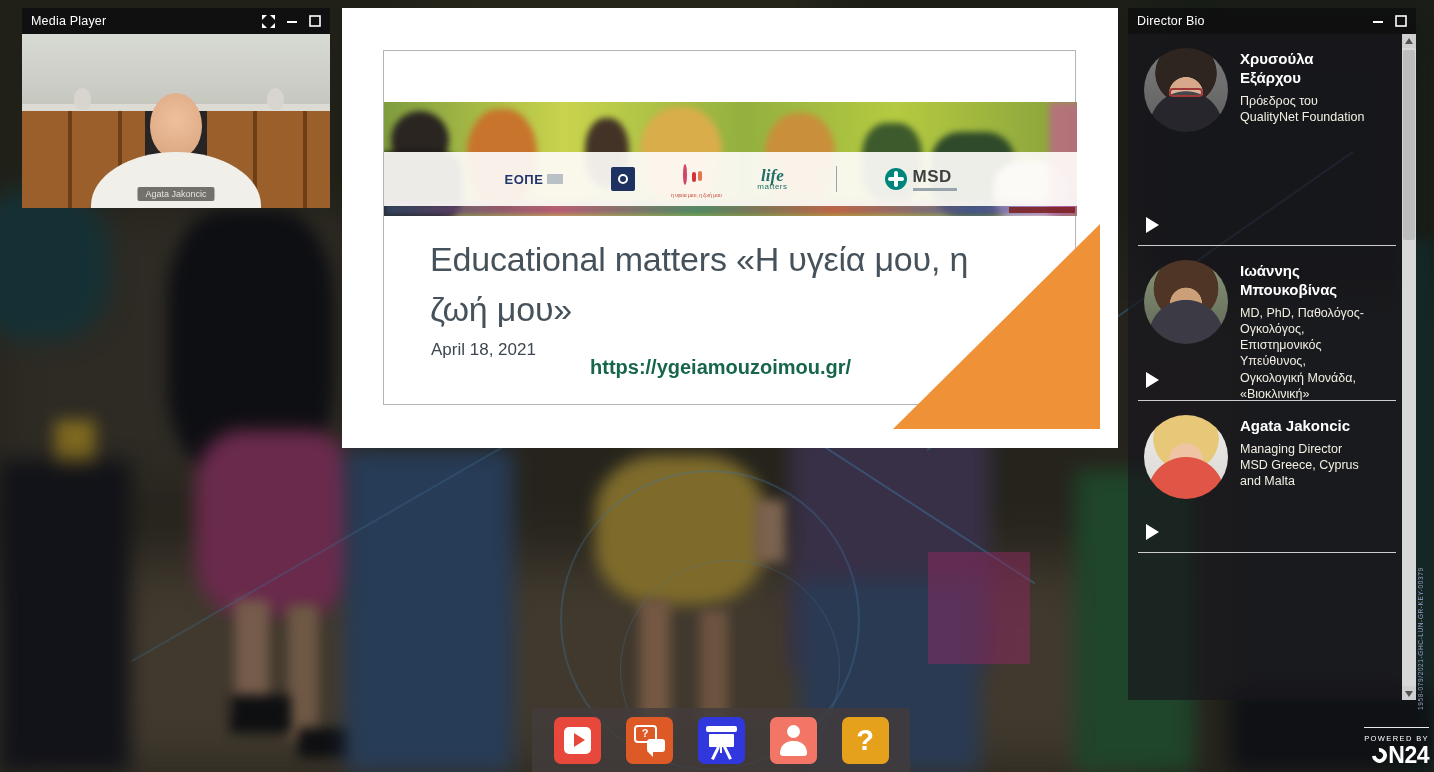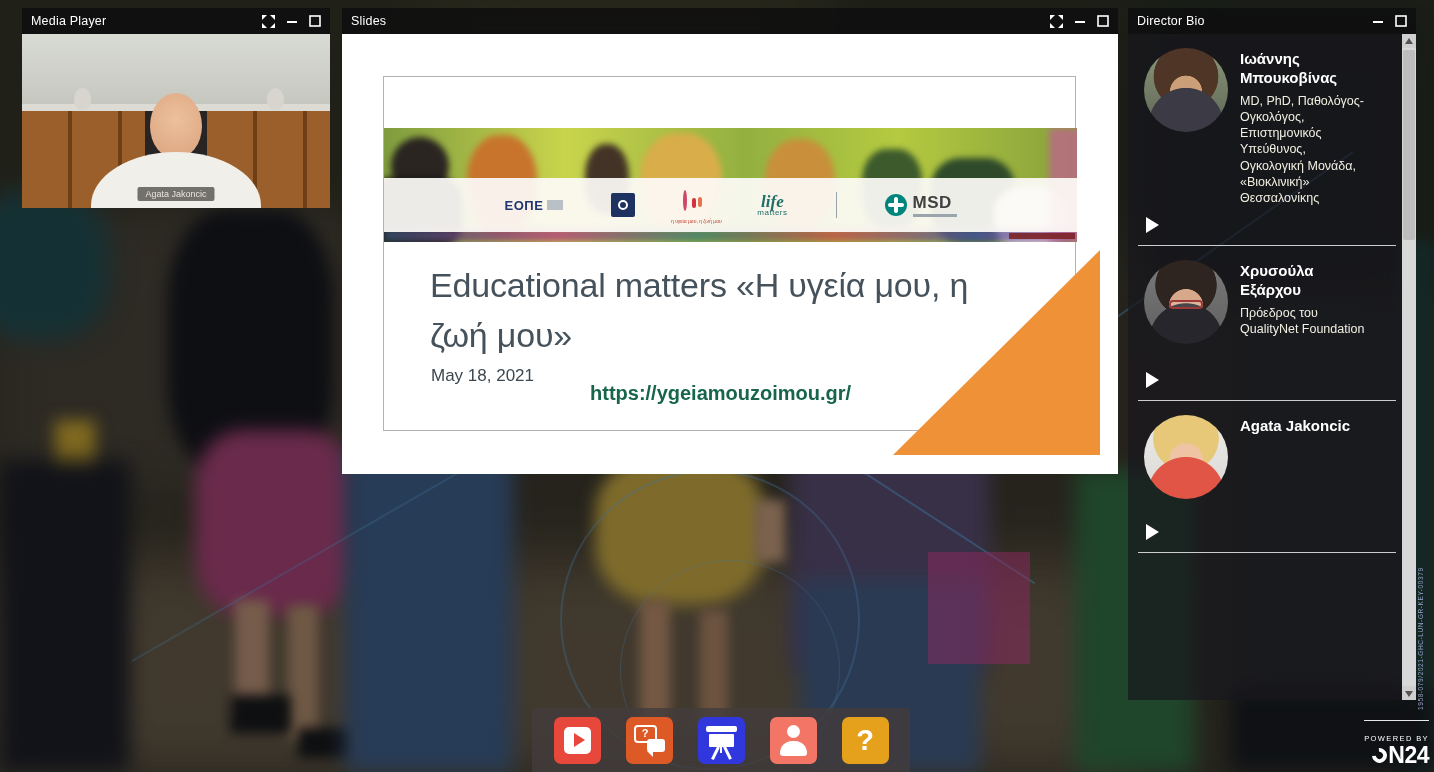--- a/index.html
+++ b/index.html
@@ -172,21 +172,21 @@
   .ic-person .head{position:absolute;left:17px;top:8px;width:13px;height:13px;
                    border-radius:50%;background:#fff;}
   .ic-person .body{position:absolute;left:10px;bottom:8px;width:27px;height:15px;
                    border-radius:12px 12px 3px 3px;background:#fff;}
   .ic-help{background:#e5a11c;color:#fff;font-size:29px;font-weight:800;
            text-align:center;line-height:47px;}
 
   
   .on24{position:absolute;right:5px;bottom:5px;z-index:3;color:#fff;text-align:right;}
   .pb{font-size:7.5px;letter-spacing:1.4px;border-top:1px solid rgba(255,255,255,.9);
-      padding-top:13px;margin-left:21px;text-align:right;}
+      padding-top:6px;margin-left:21px;text-align:right;}
   .brand{display:flex;align-items:center;justify-content:flex-end;margin-top:1px;}
   .o-ring{width:15px;height:15px;border:4.6px solid #fff;border-left-color:transparent;
           border-radius:50%;transform:rotate(40deg);margin-right:1px;}
   .brand .tail{font-size:23px;font-weight:800;letter-spacing:-.5px;line-height:1;}
   .watermark{position:absolute;left:1417px;top:550px;z-index:1;height:160px;
              writing-mode:vertical-rl;transform:rotate(180deg);
              font-size:6.5px;letter-spacing:.6px;color:#9aa0c4;white-space:nowrap;}
 </style>
 </head>
 <body>
@@ -269,45 +269,20 @@
         <div class="bust bustR"></div>
         <div class="hair"></div>
         <div class="face"></div>
         <div class="torso"></div>
       </div>
       <div class="nametag">Agata Jakoncic</div>
     </div>
   </div>
 
   <div class="win win-slides">
-    <div class="tbar">
-      <span class="ttl">Slides</span>
-      <span class="tctrl">
-        <span>
-            <svg width="13" height="13" viewBox="0 0 13 13">
-              <g fill="#fff">
-                <path d="M0 0h5L0 5z"></path>
-                <path d="M13 0v5L8 0z"></path>
-                <path d="M0 13V8l5 5z"></path>
-                <path d="M13 13H8l5-5z"></path>
-              </g>
-            </svg>
-          </span>
-        <span>
-            <svg width="12" height="12" viewBox="0 0 12 12">
-              <rect x="1" y="6" width="10" height="2" fill="#fff"></rect>
-            </svg>
-          </span>
-        <span>
-            <svg width="12" height="12" viewBox="0 0 12 12">
-              <rect x="1" y="1" width="10" height="10" fill="none" stroke="#fff" stroke-width="1.6"></rect>
-            </svg>
-          </span>
-      </span>
-    </div>
     <div class="sl-body">
       <div class="sl-frame"></div>
       <div class="banner">
         <div class="blob" style="left:1%;top:8%;width:58px;height:58px;background:#2a2521;border-radius:50%;"></div>
         <div class="blob" style="left:-2%;top:42%;width:92px;height:72px;background:#1d1b1a;border-radius:30%;"></div>
         <div class="blob" style="left:12%;top:6%;width:70px;height:98px;background:#c8742c;border-radius:45%;"></div>
         <div class="blob" style="left:29%;top:14%;width:44px;height:70px;background:#433326;border-radius:45%;"></div>
         <div class="blob" style="left:37%;top:4%;width:82px;height:100px;background:#d9ad4a;border-radius:45%;"></div>
         <div class="blob" style="left:55%;top:10%;width:70px;height:90px;background:#c98f3a;border-radius:45%;"></div>
         <div class="blob" style="left:69%;top:18%;width:60px;height:80px;background:#3c5a2c;border-radius:40%;"></div>
@@ -339,21 +314,21 @@
               </span>
             <span class="msd-txt">
                 <span class="msd-name">MSD</span>
                 <span class="msd-cap"></span>
               </span>
           </span>
         </div>
         <div class="banner-code"></div>
       </div>
       <div class="sl-heading">Educational matters «Η υγεία μου, η ζωή μου»</div>
-      <div class="sl-date">May 18, 2021</div>
+      <div class="sl-date">April 18, 2021</div>
       <div class="sl-url">https://ygeiamouzoimou.gr/</div>
       <div class="orange-tri"></div>
     </div>
   </div>
 
   <div class="win win-bio">
     <div class="tbar">
       <span class="ttl">Director Bio</span>
       <span class="tctrl">
         <span>
@@ -363,45 +338,46 @@
           </span>
         <span>
             <svg width="12" height="12" viewBox="0 0 12 12">
               <rect x="1" y="1" width="10" height="10" fill="none" stroke="#fff" stroke-width="1.6"></rect>
             </svg>
           </span>
       </span>
     </div>
     <div class="bio-body">
       <div class="bio-list">
-
-        <div class="bio-entry sep">
-          <div class="sp-photo p1"></div>
-          <div class="sp-text">
-            <div class="sp-name">Ιωάννης Μπουκοβίνας</div>
-            <div class="sp-bio">MD, PhD, Παθολόγος-Ογκολόγος, Επιστημονικός Υπεύθυνος, Ογκολογική Μονάδα, «Βιοκλινική» Θεσσαλονίκης</div>
-          </div>
-          <div class="sp-play"></div>
-        </div>
 
         <div class="bio-entry sep">
           <div class="sp-photo p2">
               <div class="glasses"></div>
             </div>
           <div class="sp-text">
             <div class="sp-name">Χρυσούλα Εξάρχου</div>
             <div class="sp-bio">Πρόεδρος του QualityNet Foundation</div>
           </div>
           <div class="sp-play"></div>
         </div>
 
         <div class="bio-entry sep">
+          <div class="sp-photo p1"></div>
+          <div class="sp-text">
+            <div class="sp-name">Ιωάννης Μπουκοβίνας</div>
+            <div class="sp-bio">MD, PhD, Παθολόγος-Ογκολόγος, Επιστημονικός Υπεύθυνος, Ογκολογική Μονάδα, «Βιοκλινική» Θεσσαλονίκης</div>
+          </div>
+          <div class="sp-play"></div>
+        </div>
+
+        <div class="bio-entry sep">
           <div class="sp-photo p3"></div>
           <div class="sp-text">
             <div class="sp-name">Agata Jakoncic</div>
+            <div class="sp-bio">Managing Director MSD Greece, Cyprus and Malta</div>
           </div>
           <div class="sp-play"></div>
         </div>
 
 
       </div>
       <div class="bio-scroll">
         <div class="sb-btn sb-up">
             <i></i>
           </div>

